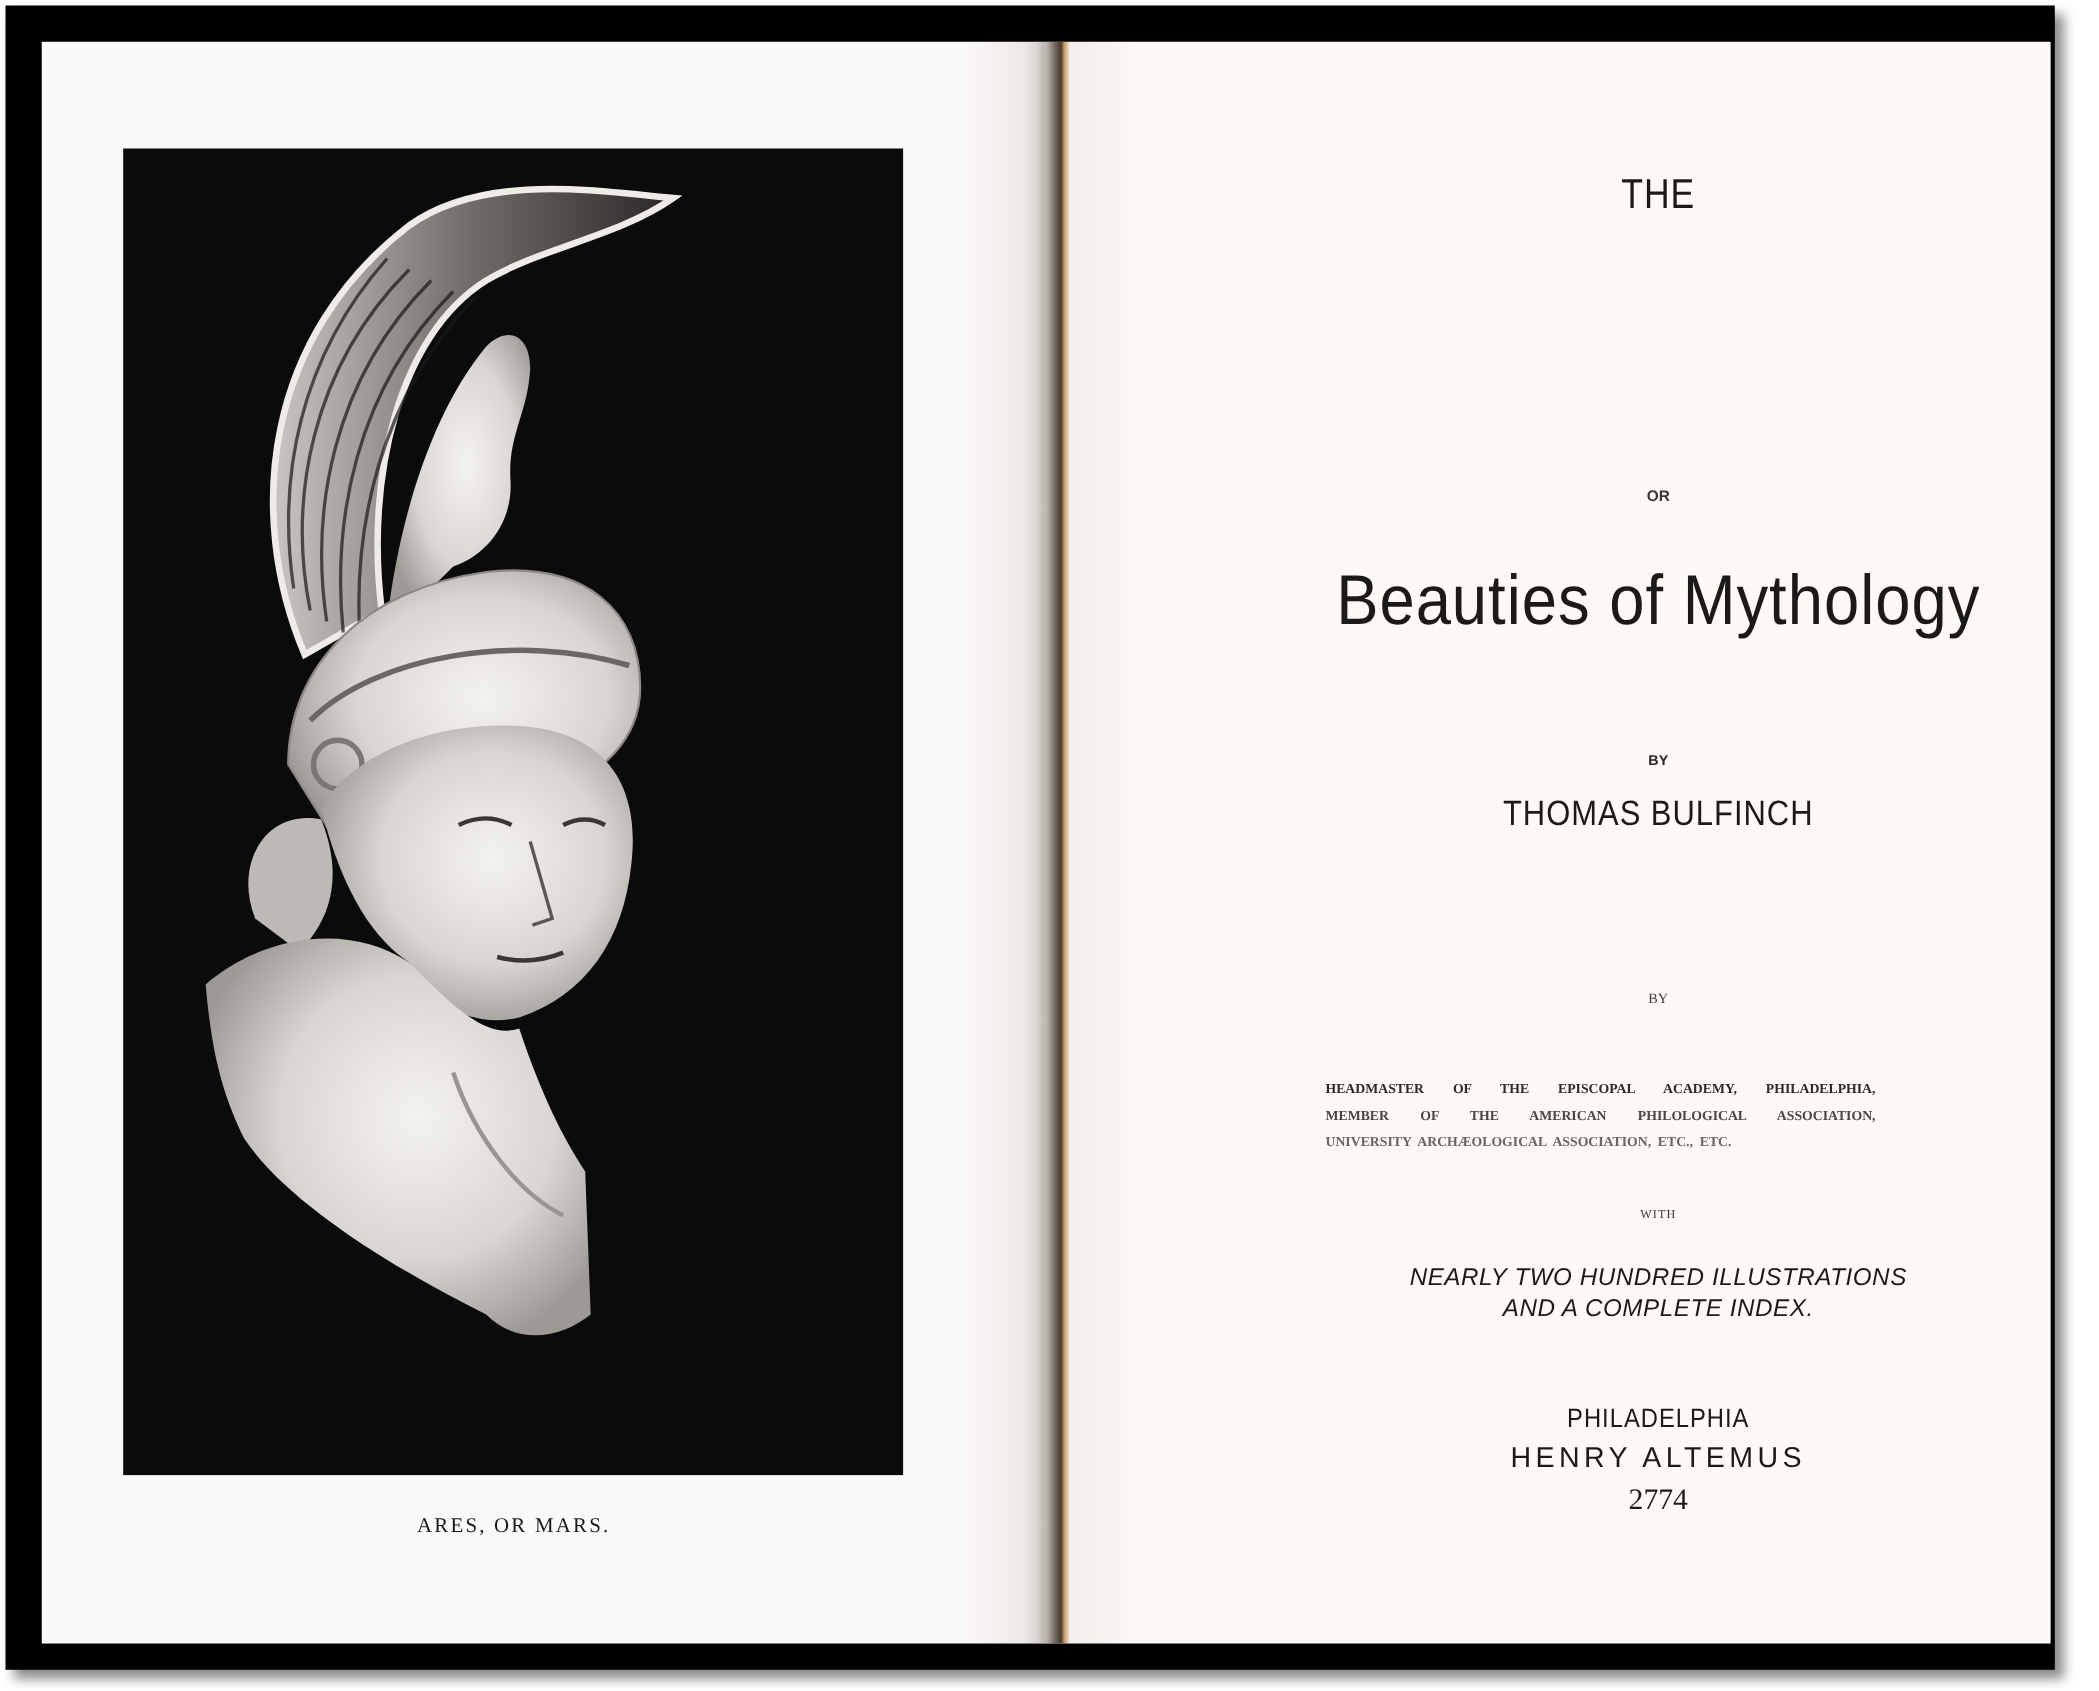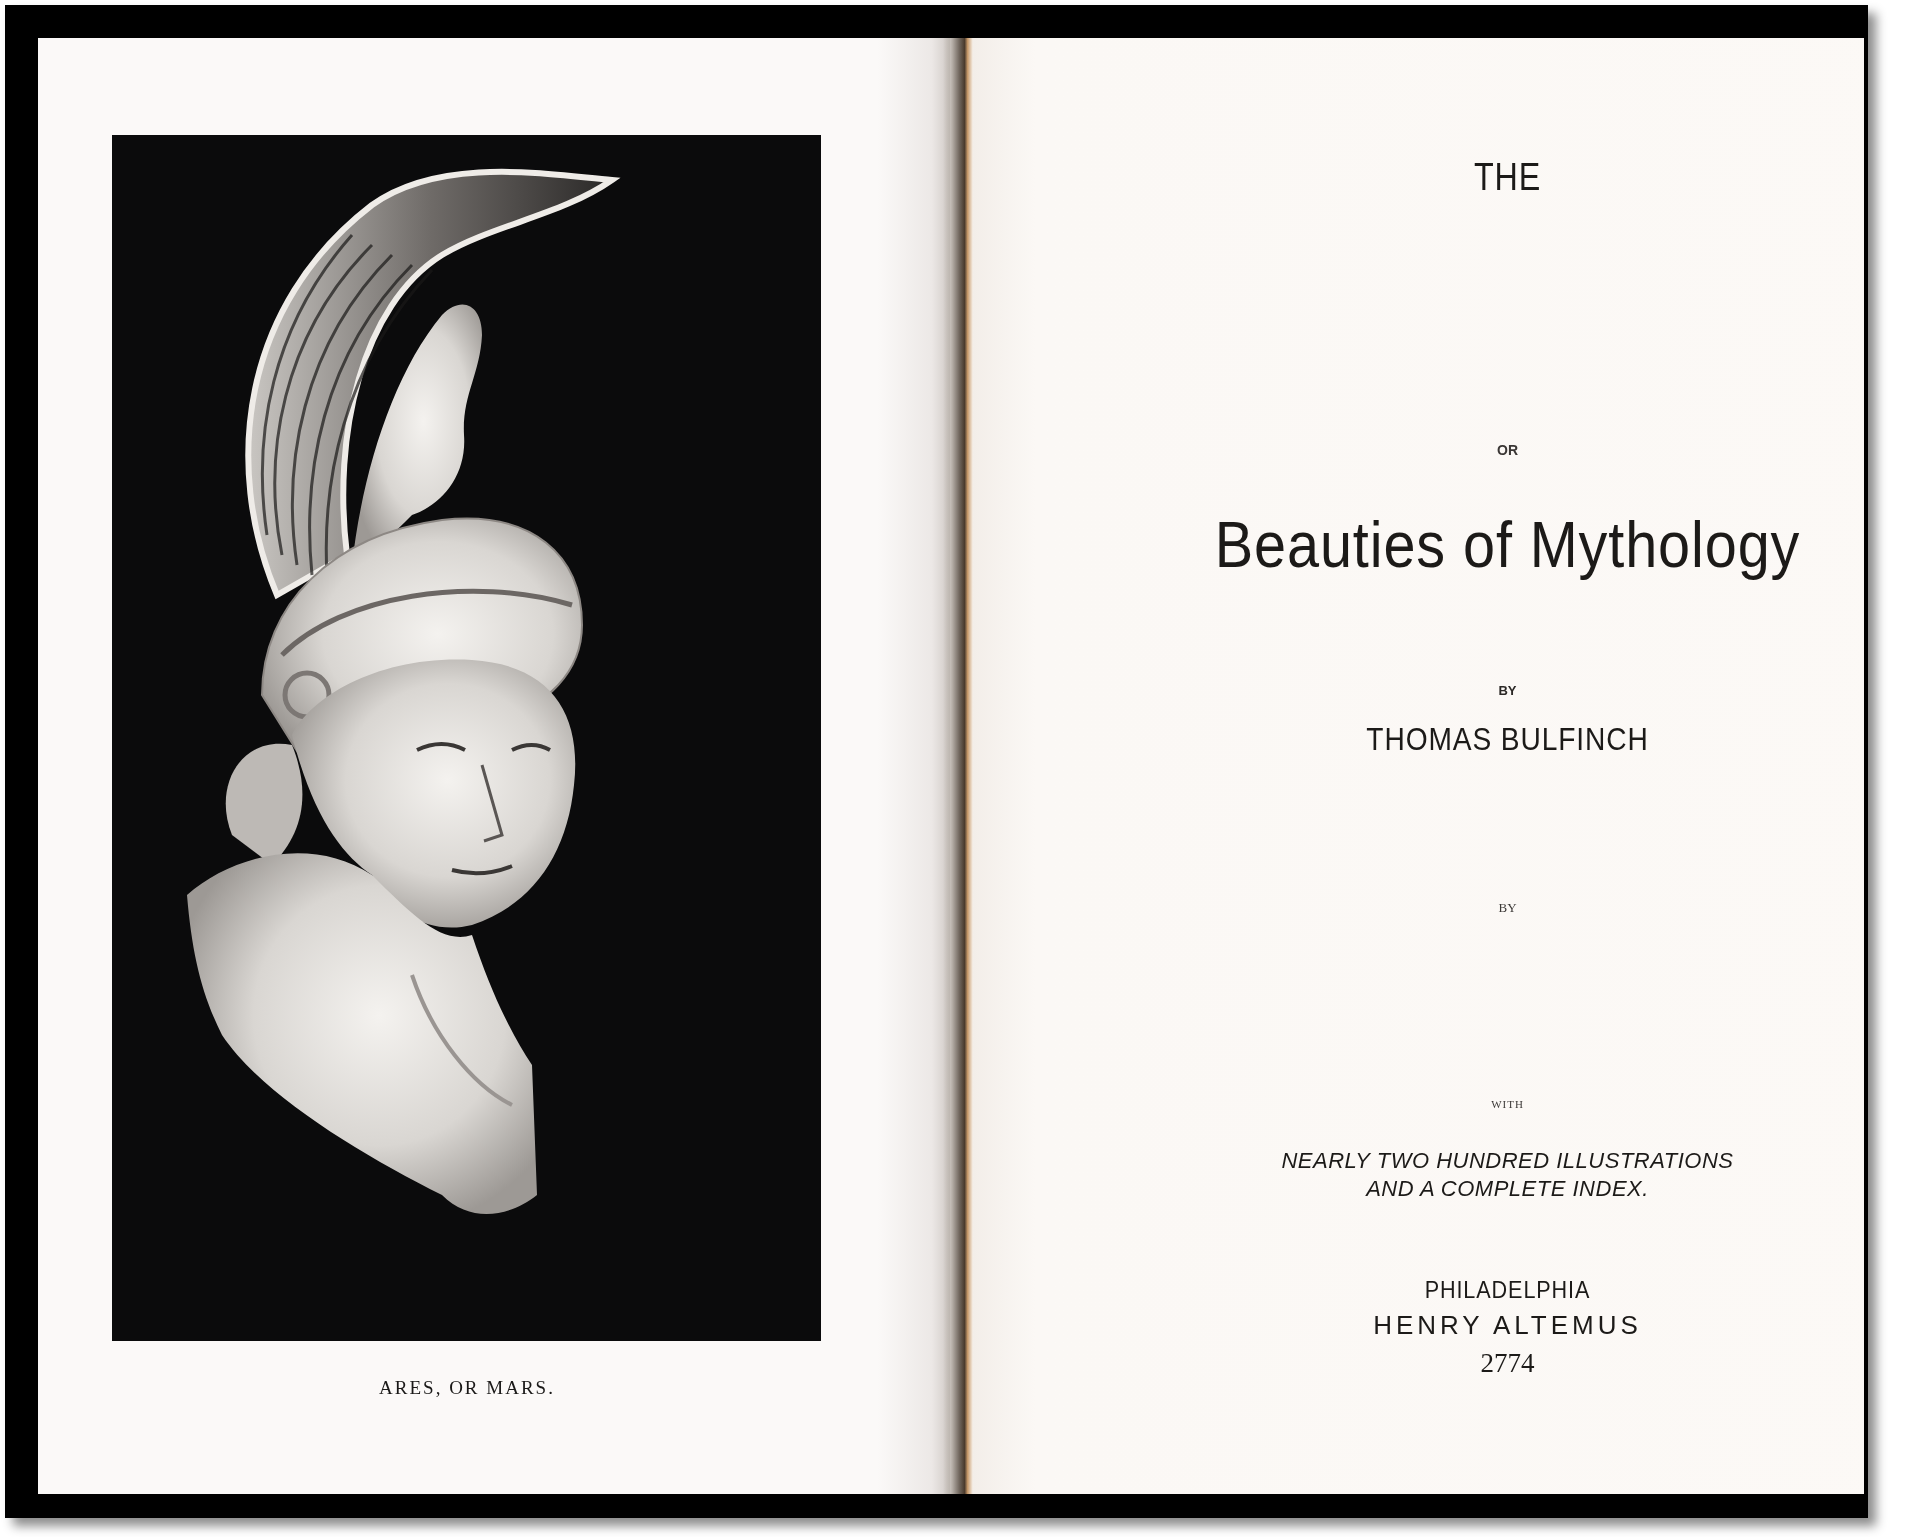--- a/index.html
+++ b/index.html
@@ -288,20 +288,25 @@
 
     <div class="spine"></div>
 
     <div class="page-right">
       <div class="tp tp-the">THE</div>
       <div class="tp tp-or">OR</div>
       <div class="tp tp-subtitle">Beauties of Mythology</div>
       <div class="tp tp-by1">BY</div>
       <div class="tp tp-author">THOMAS BULFINCH</div>
       <div class="tp tp-by2">BY</div>
+      <div class="credentials">
+        <div>HEADMASTER OF THE EPISCOPAL ACADEMY, PHILADELPHIA,</div>
+        <div>MEMBER OF THE AMERICAN PHILOLOGICAL ASSOCIATION,</div>
+        <div>UNIVERSITY ARCHÆOLOGICAL ASSOCIATION, ETC., ETC.</div>
+      </div>
       <div class="tp tp-with">WITH</div>
       <div class="tp tp-illus1">NEARLY TWO HUNDRED ILLUSTRATIONS</div>
       <div class="tp tp-illus2">AND A COMPLETE INDEX.</div>
       <div class="tp tp-city">PHILADELPHIA</div>
       <div class="tp tp-publisher">HENRY ALTEMUS</div>
       <div class="tp tp-year">2774</div>
     </div>
 
   </div>
 </div>

